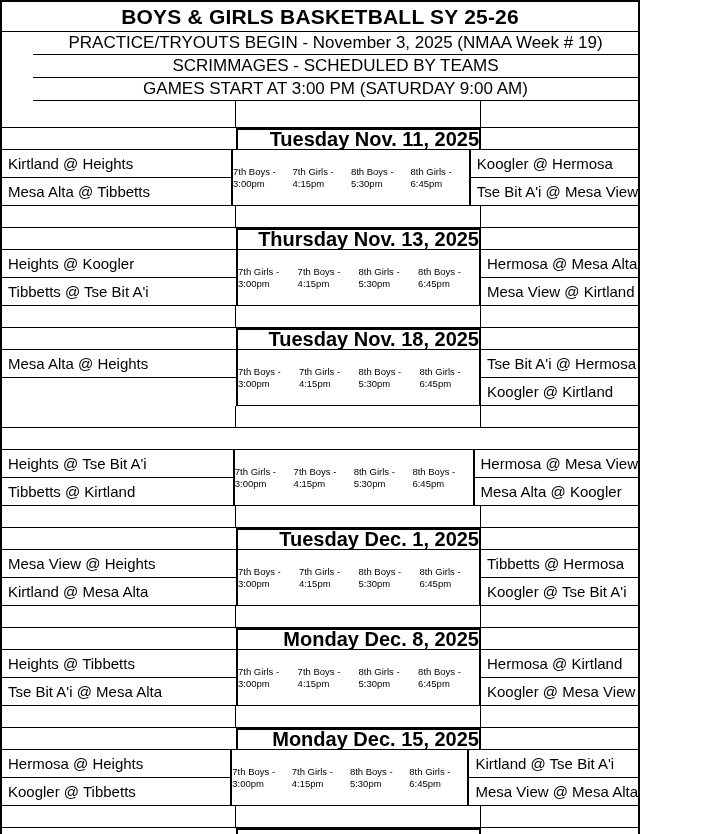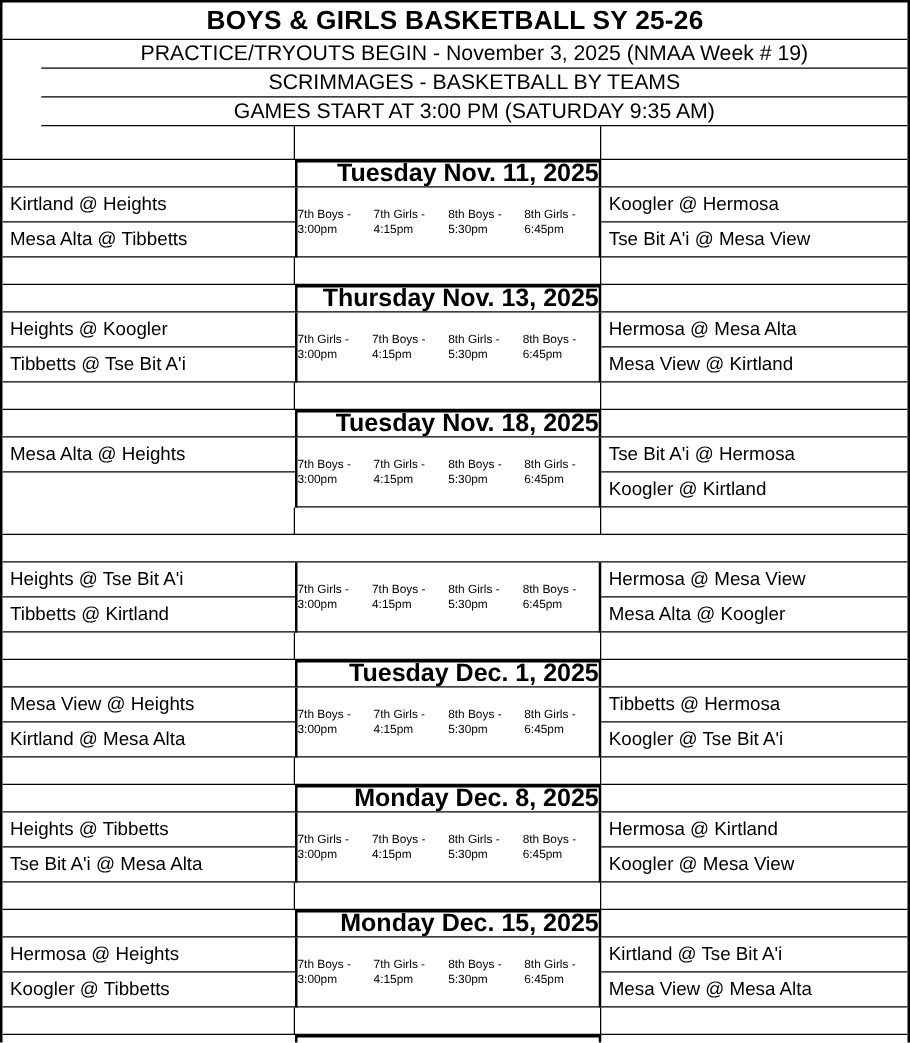--- a/index.html
+++ b/index.html
@@ -5,21 +5,21 @@
   * { box-sizing: border-box; margin: 0; padding: 0; }
   html, body { background: #ffffff; }
   body {
     width: 728px; height: 834px;
     font-family: "Liberation Sans", sans-serif;
     color: #000;
     overflow: hidden;
   }
   .sheet {
     position: relative;
-    width: 728px; height: 834px;
+    width: 640px; height: 834px;
     border: 2px solid #000;
     border-bottom: none;
     overflow: hidden;
     background: #fff;
   }
   
   .title-row {
     height: 30px; border-bottom: 1px solid #000;
     text-align: center; font-weight: 700; font-size: 21px; line-height: 29px;
     letter-spacing: 0.2px;
@@ -62,22 +62,22 @@
     display: flex; flex-direction: row; justify-content: center; align-items: center;
     font-size: 9.5px; line-height: 11.5px;
   }
 </style>
 </head>
 <body>
 
 <div class="sheet">
   <div class="title-row">BOYS &amp; GIRLS BASKETBALL SY 25-26</div>
   <div class="info-row">PRACTICE/TRYOUTS BEGIN - November 3, 2025 (NMAA Week # 19)</div>
-  <div class="info-row">SCRIMMAGES - BASKETBALL BY TEAMS</div>
-  <div class="info-row">GAMES START AT 3:00 PM (SATURDAY 9:35 AM)</div>
+  <div class="info-row">SCRIMMAGES - SCHEDULED BY TEAMS</div>
+  <div class="info-row">GAMES START AT 3:00 PM (SATURDAY 9:00 AM)</div>
   <div id="blocks">
   <div class="block">
     <div class="spacer-row first">
       <div class="sc c1"></div>
       <div class="sc c2"></div>
       <div class="sc c3"></div>
     </div>
     <div class="date-row">
       <div class="side c1"></div>
       <div class="datebox"><span>Tuesday Nov. 11, 2025</span></div>

